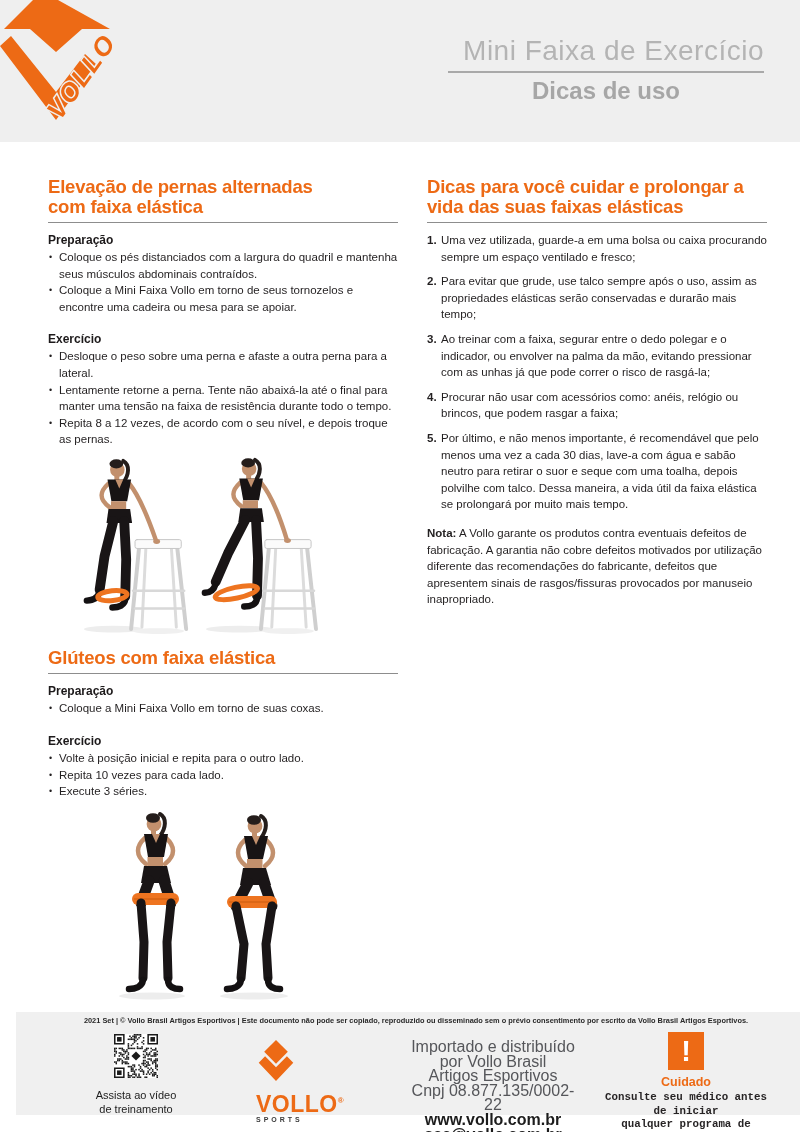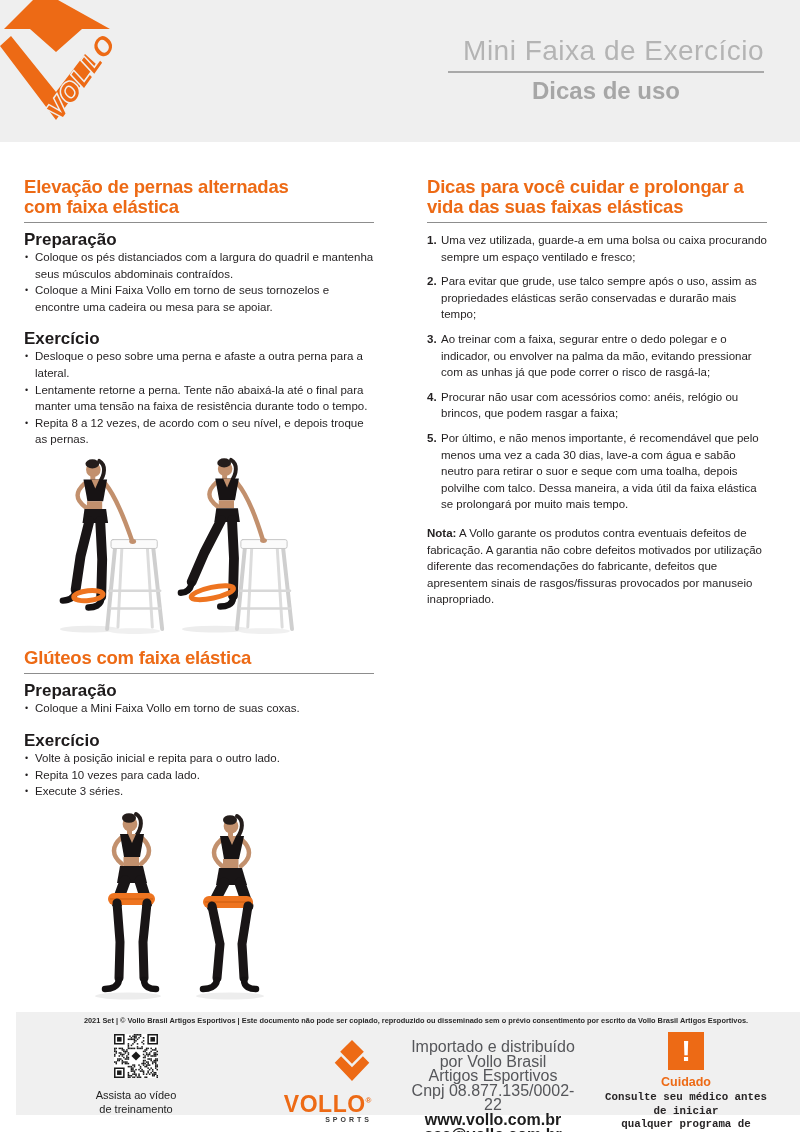--- a/index.html
+++ b/index.html
@@ -9,48 +9,48 @@
   
   .header { position:absolute; top:0; left:0; width:800px; height:142px; background:#efefef; }
   .logo-svg { position:absolute; top:0; left:0; }
   .titles { position:absolute; top:36px; right:36px; width:316px; }
   .title-main { font-size:28px; color:#b4b4b4; text-align:right; letter-spacing:0.5px; line-height:30px; }
   .title-rule { height:2px; background:#a9a9a9; margin:5px 0 4px 0; }
   .title-sub { font-size:24px; font-weight:bold; color:#a6a6a6; text-align:center; }
 
   
   .col { position:absolute; top:177px; }
-  .col-left { left:24px; width:350px; }
+  .col-left { left:48px; width:350px; }
   .col-right { left:427px; width:340px; }
 
   h2.sec { font-size:18.5px; font-weight:bold; color:#ed6a15; line-height:19.5px; letter-spacing:-0.2px; }
   .sec-rule { border:none; border-top:1px solid #8d8d8d; margin:6px 0 9px 0; }
 
-  .sublabel { font-size:17px; font-weight:bold; color:#1d1a1b; margin:16px 0 1px 0; line-height:16px; }
+  .sublabel { font-size:12px; font-weight:bold; color:#1d1a1b; margin:16px 0 1px 0; line-height:16px; }
   ul.blist { list-style:none; }
   ul.blist li { position:relative; padding-left:11px; font-size:11.5px; line-height:16.6px; color:#221f20; }
   ul.blist li::before { content:"•"; position:absolute; left:1px; top:0; font-size:9px; }
 
   ol.tips { list-style:none; margin-top:6px; }
   ol.tips li { position:relative; padding-left:14px; font-size:11.5px; line-height:16.6px; margin-bottom:8px; color:#221f20; }
   ol.tips .tnum { position:absolute; left:0; top:0; font-weight:bold; }
   .nota { font-size:11.5px; line-height:16.6px; margin-top:12px; color:#221f20; }
   .nota b { font-weight:bold; }
 
   .photo1 { display:block; margin:8px 0 0 24px; }
   .photo2 { display:block; margin:10px 0 0 60px; }
 
   
   .footer { position:absolute; top:1012px; left:16px; width:800px; height:103px; background:#f0f0f0; }
   .copyright { text-align:center; font-size:7.4px; font-weight:bold; color:#2a2a2a; padding-top:4px; letter-spacing:0; }
 
   .qr-block { position:absolute; left:70px; top:22px; width:100px; text-align:center; }
   .qr-caption { font-size:11px; color:#1d1d1d; line-height:14px; margin-top:6px; }
 
-  .brand-block { position:absolute; left:240px; top:24px; width:116px; text-align:right; }
+  .brand-block { position:absolute; left:240px; top:24px; width:116px; text-align:left; }
   .brand-word { font-size:23px; font-weight:bold; color:#ed6a15; letter-spacing:0.5px; line-height:22px; margin-top:2px; }
   .brand-word sup { font-size:8px; }
   .brand-sub { font-size:7px; font-weight:bold; color:#3a3a3a; letter-spacing:3px; margin-top:1px; }
 
   .dist-block { position:absolute; left:387px; top:28px; width:180px; text-align:center; font-size:16px; color:#55565a; line-height:14.6px; }
   .dist-block .bold { font-weight:bold; color:#1c1c1c; }
 
   .warn-block { position:absolute; left:584px; top:20px; width:172px; text-align:center; }
   .warn-square { width:36px; height:38px; background:#ed6a15; margin:0 auto; color:#fff; font-weight:bold; font-size:29px; line-height:38px; text-align:center; }
   .warn-title { color:#ed6a15; font-weight:bold; font-size:12.5px; margin-top:5px; }

